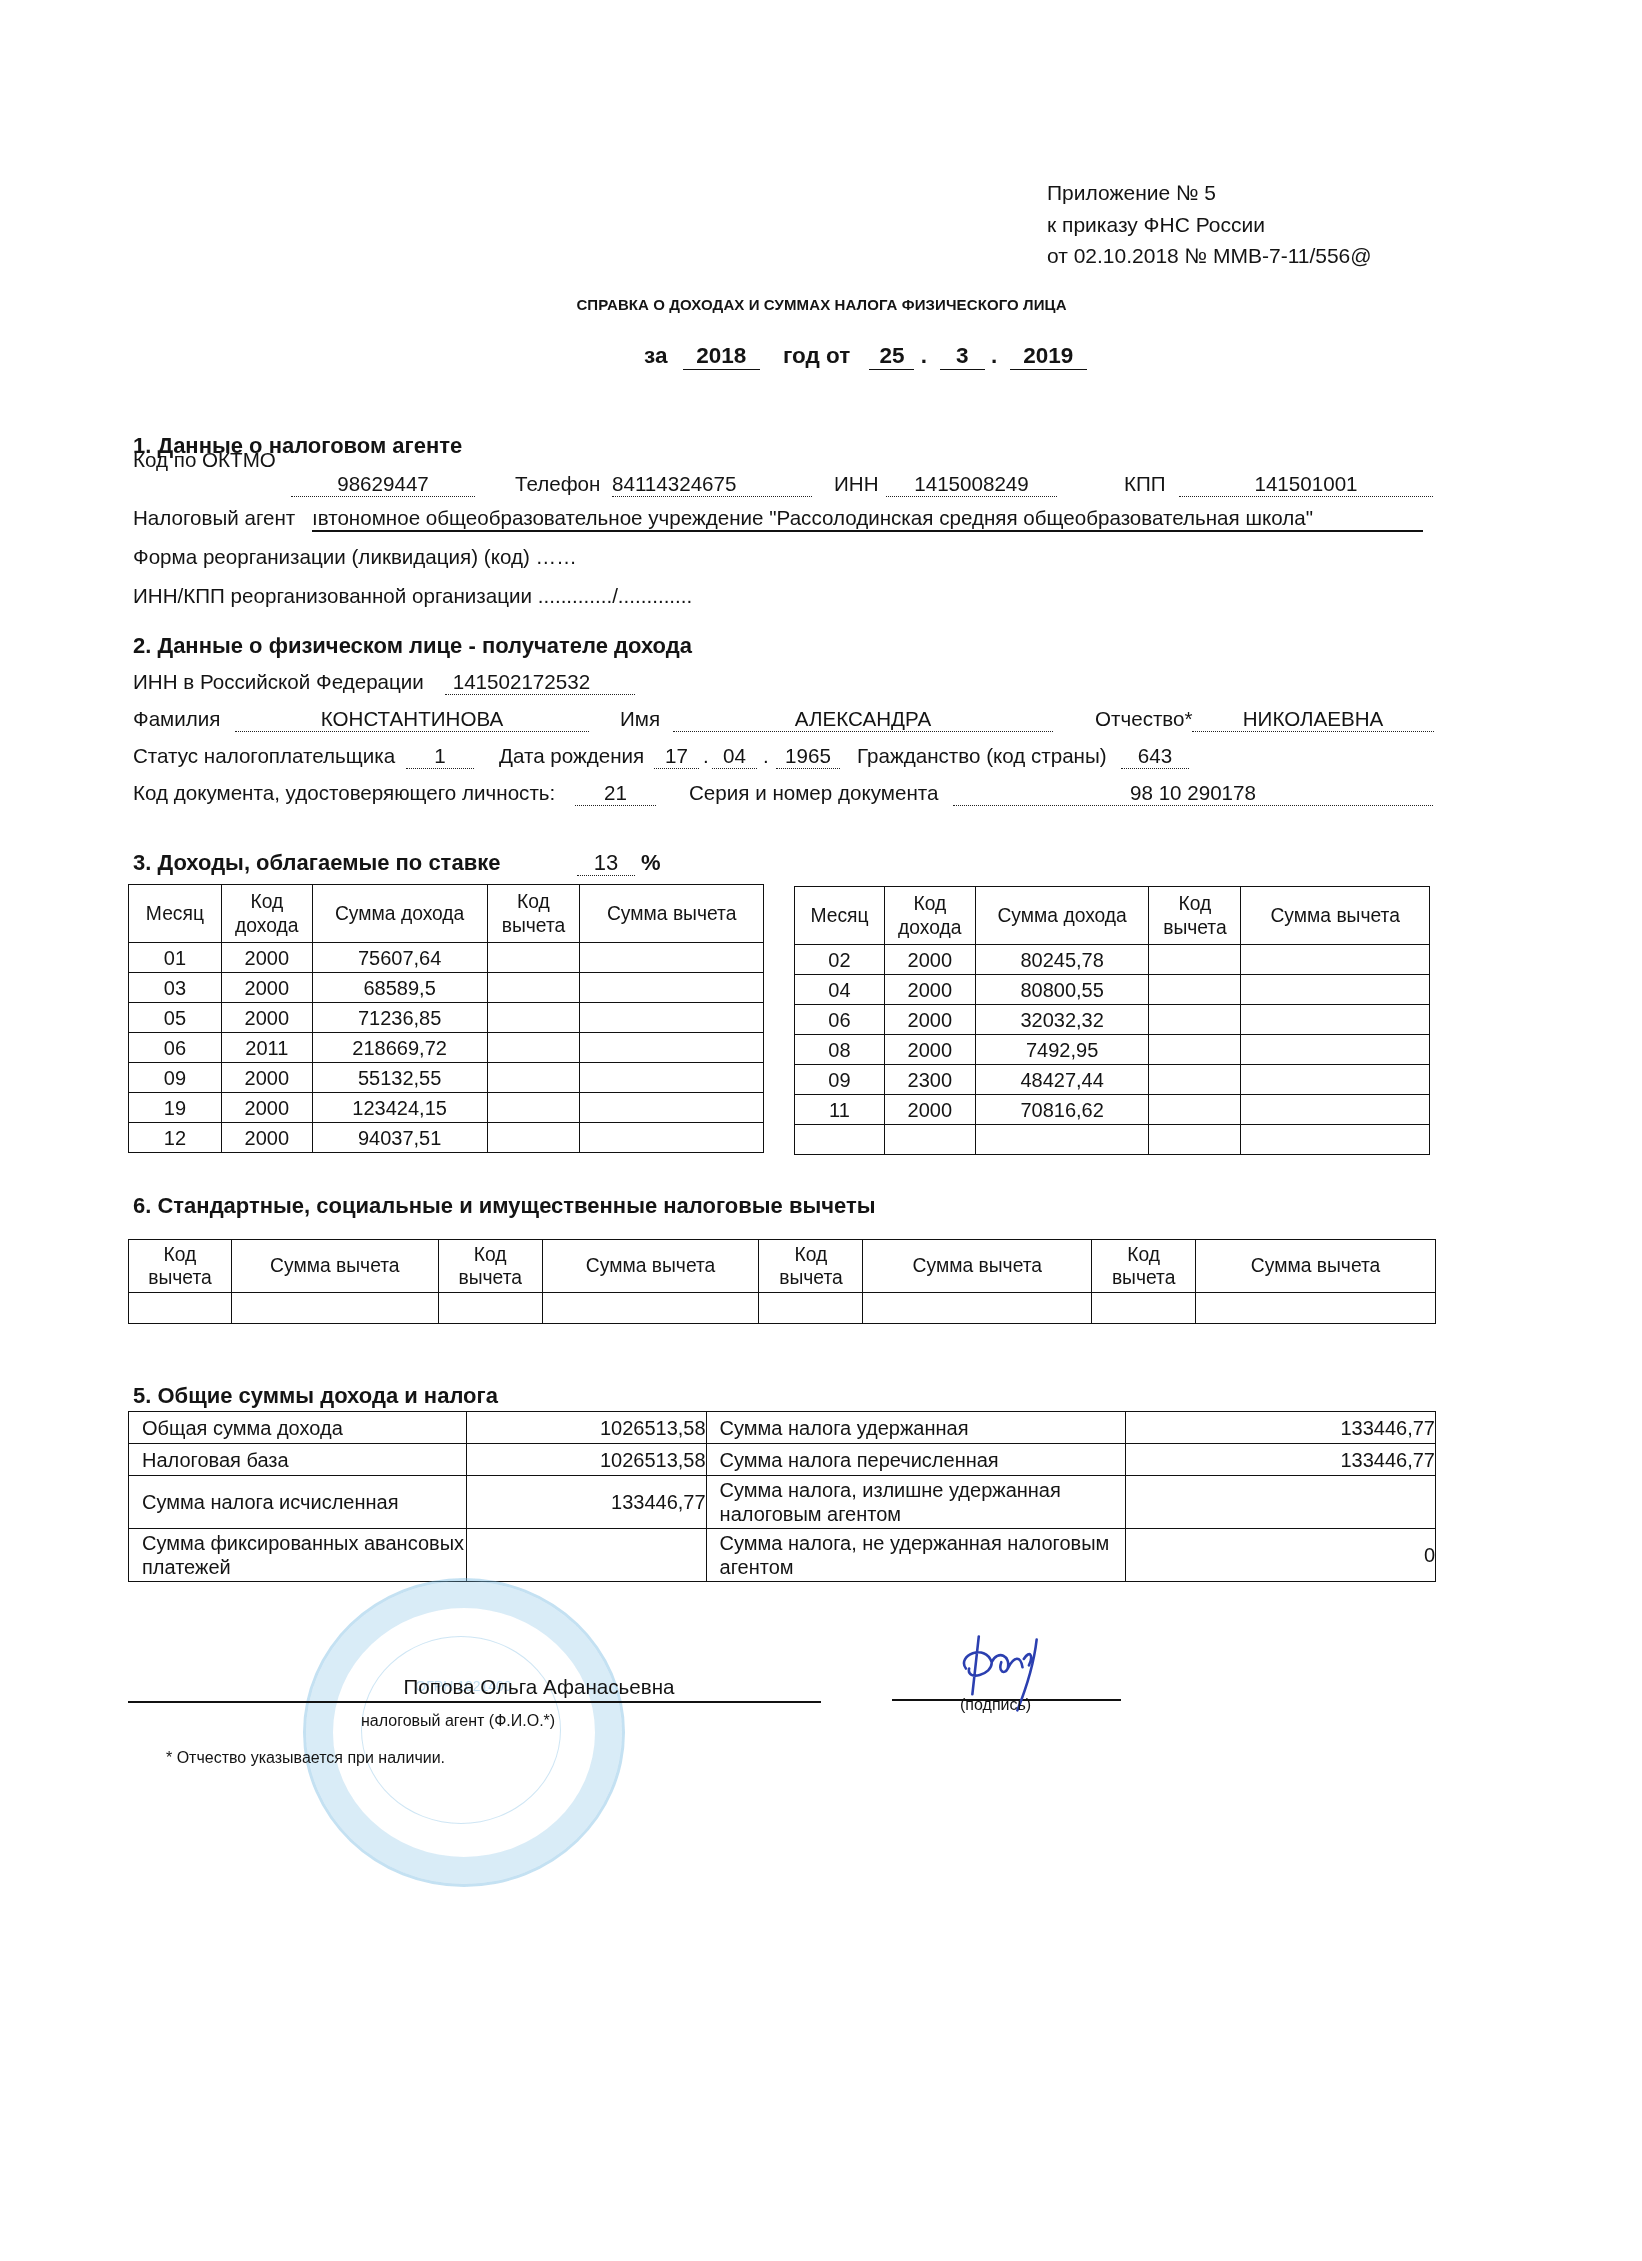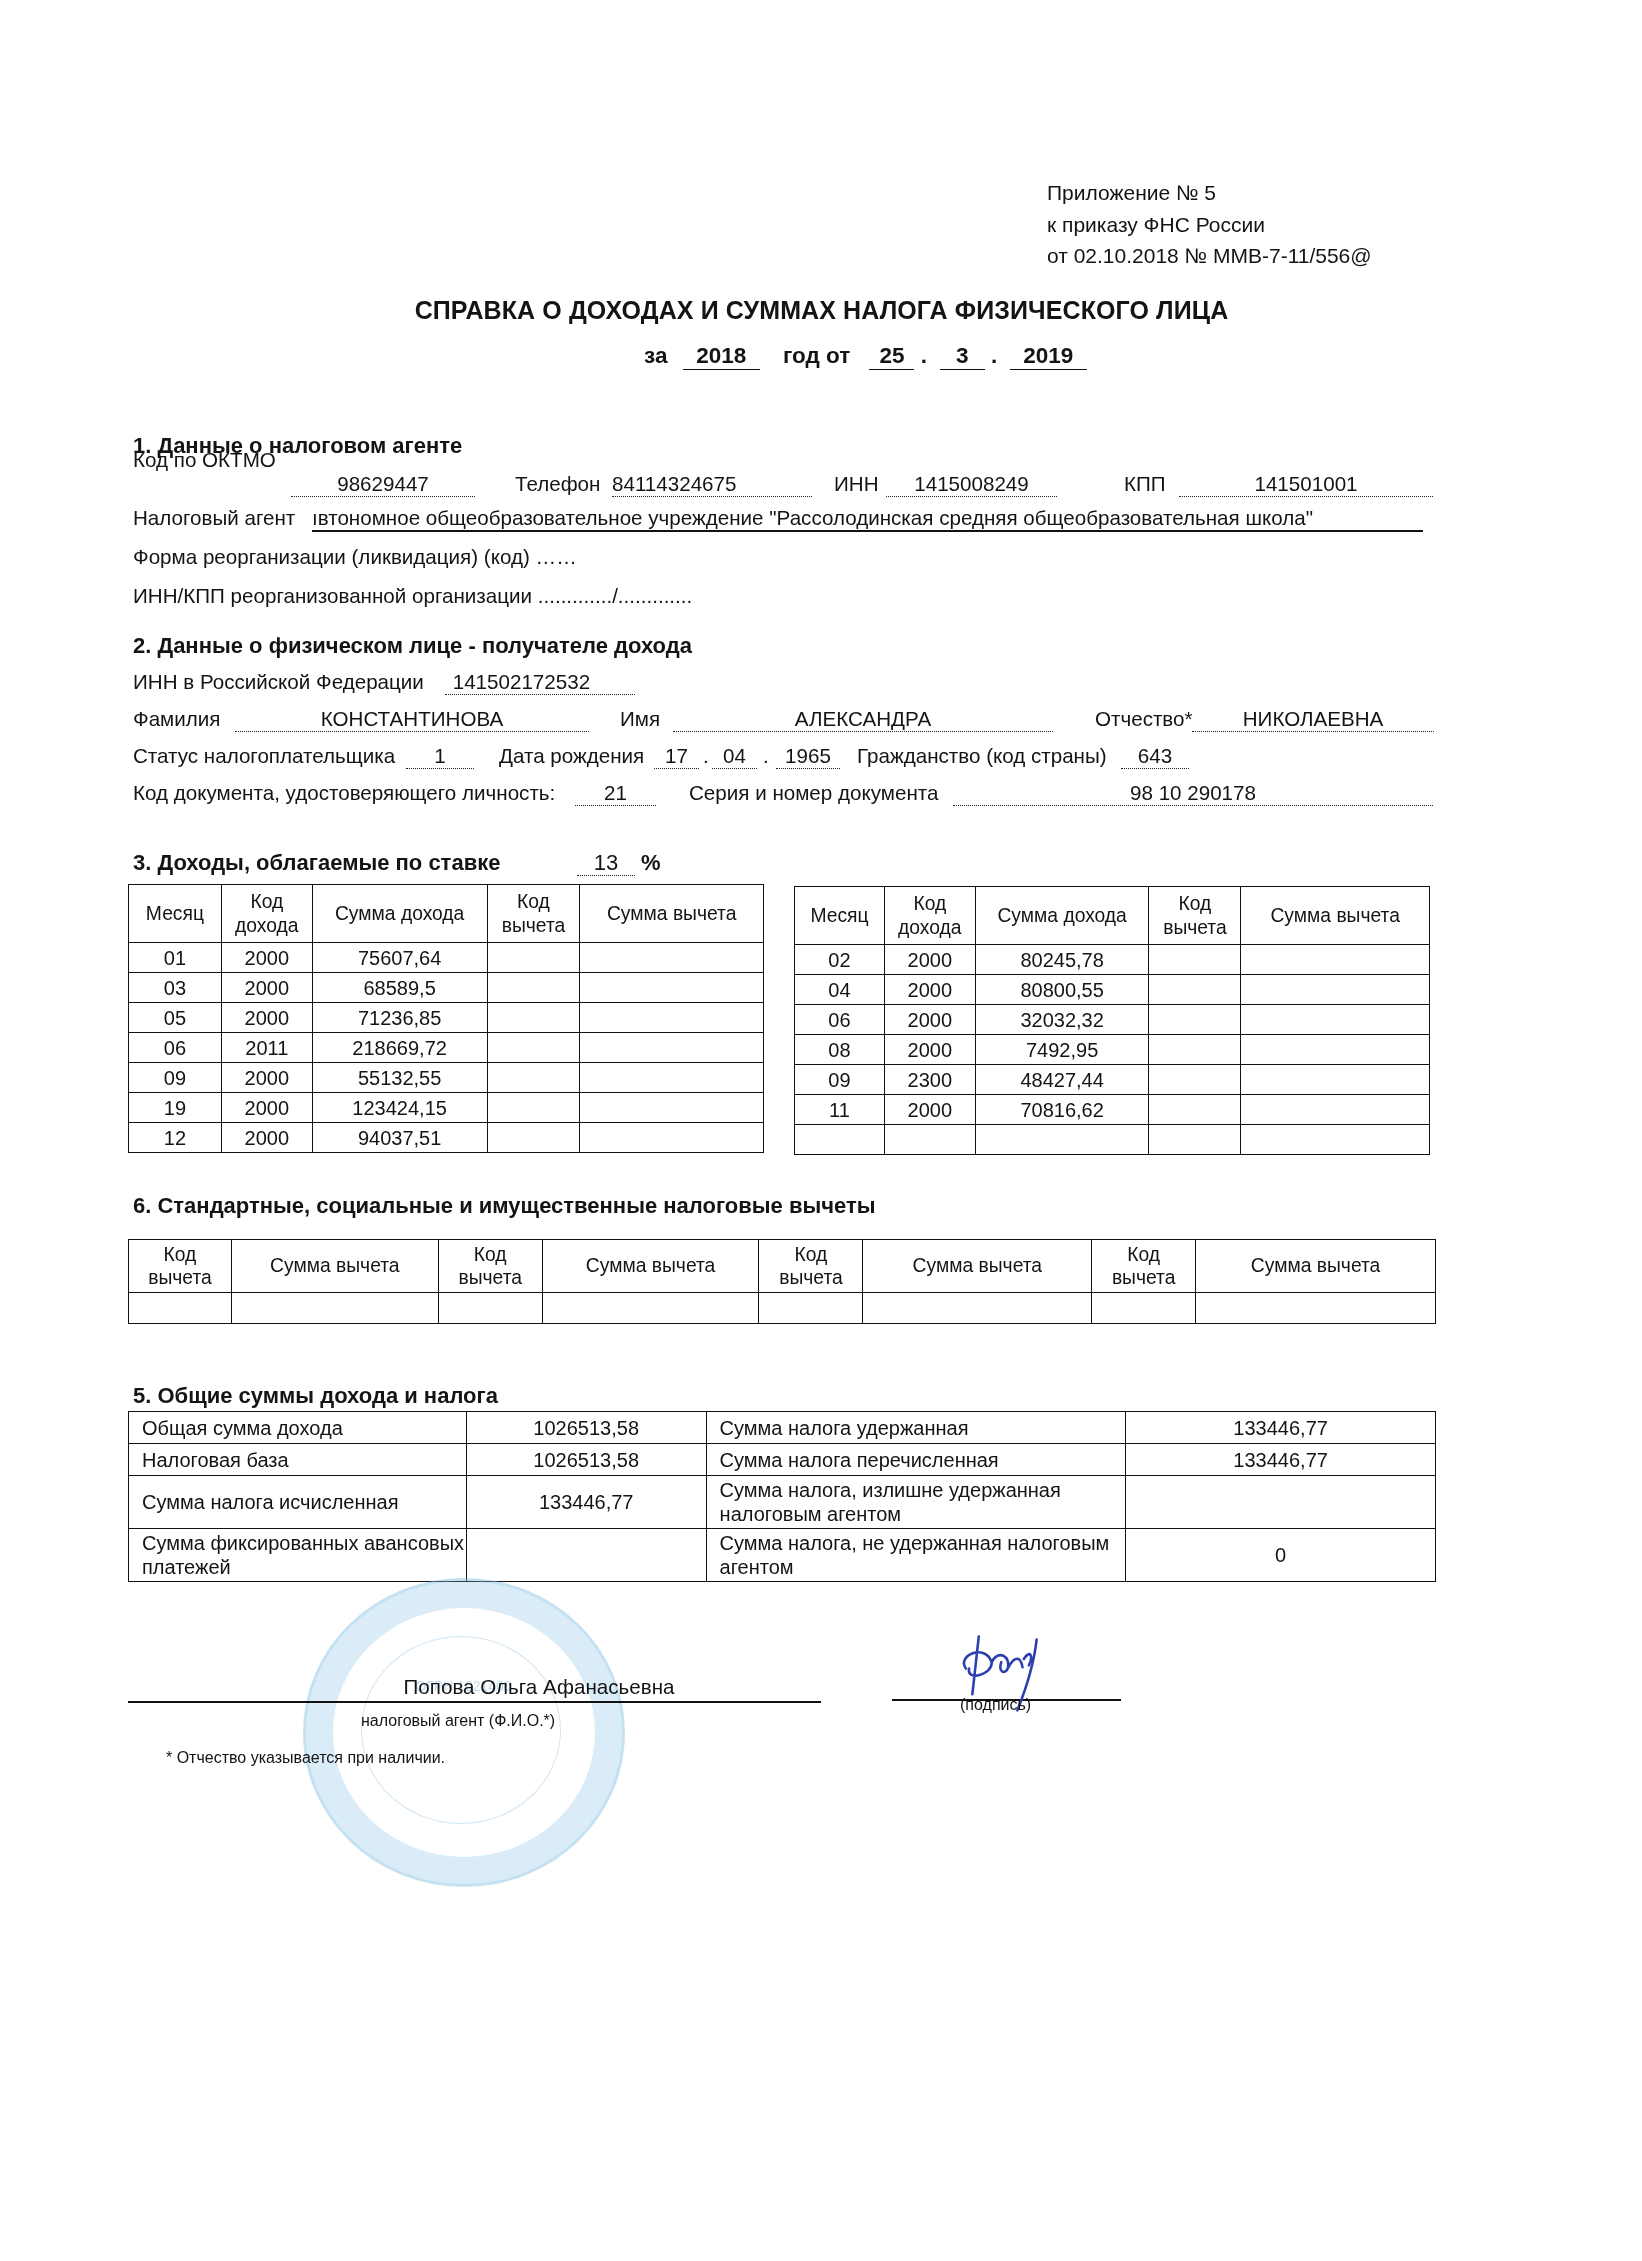--- a/index.html
+++ b/index.html
@@ -6,33 +6,33 @@
   body {
     width: 1643px; height: 2261px; position: relative; overflow: hidden;
     font-family: "Liberation Sans", sans-serif; color: #141414;
   }
   .abs { position: absolute; }
   .t { font-size: 20.6px; line-height: 1.15; white-space: nowrap; }
   .dotted { border-bottom: 1.9px dotted #222; text-align: center; }
 
   
   #appendix { left: 1047px; top: 177px; font-size: 21px; line-height: 1.5; }
-  #doc-title { left: 0; width: 1643px; top: 296px; text-align: center; font-size: 25px; font-weight: bold; letter-spacing: 0.1px; }
+  #doc-title { left: 0; width: 1643px; top: 296px; text-align: center; font-size: 15px; font-weight: bold; letter-spacing: 0.1px; }
   #period-line { left: 644px; top: 343px; font-size: 22.5px; font-weight: bold; }
   #period-line .fld { display: inline-block; border-bottom: 1.9px solid #111; text-align: center; }
 
   .section-head { font-size: 22px; font-weight: bold; }
 
   table.grid { border-collapse: collapse; position: absolute; font-family: "Liberation Sans", sans-serif; }
   table.grid td, table.grid th {
     border: 1.9px solid #111; font-size: 20px; font-weight: normal; text-align: center;
     padding: 0; line-height: 1.2; color: #141414;
   }
   table.grid th { font-size: 19.3px; }
-  table.sum td { text-align: center; }
+  table.sum td { text-align: right; }
   table.sum td.lbl { text-align: left; padding-left: 13px; }
 
   .stamp {
     position: absolute; left: 303px; top: 1578px; width: 316px; height: 303px;
     border-radius: 50%; border: 3.9px solid rgba(120,185,225,0.55);
     box-shadow: inset 0 0 0 24.5px rgba(255,255,255,0), inset 0 0 0 27px rgba(120,185,225,0.35);
     opacity: 0.8; pointer-events: none;
   }
   .stamp-inner {
     position: absolute; left: 55px; top: 55px; width: 198px; height: 186px; border-radius: 50%;

